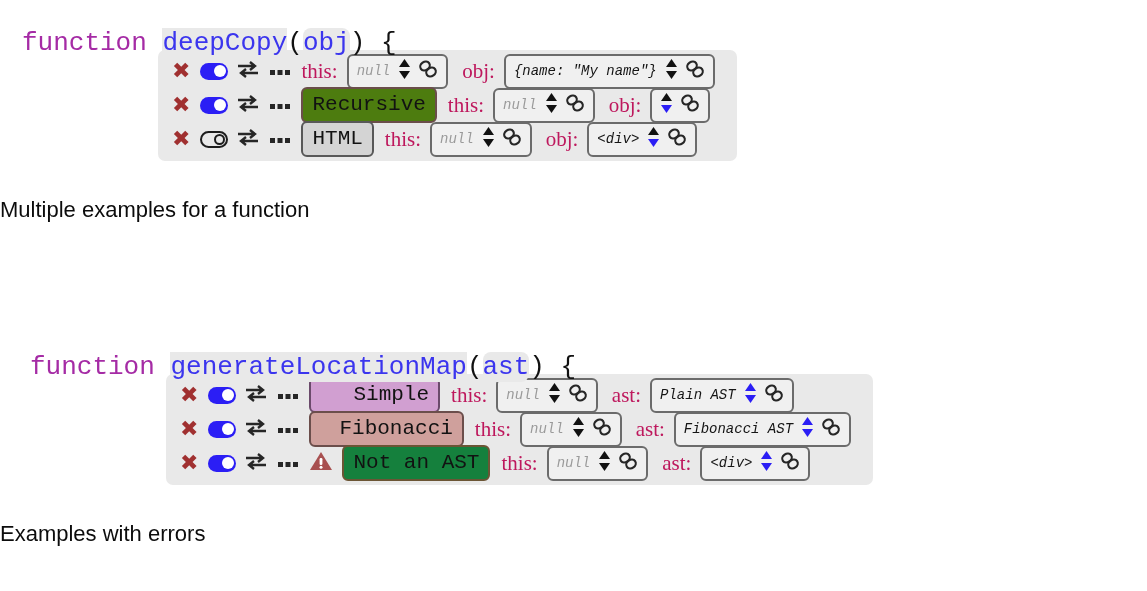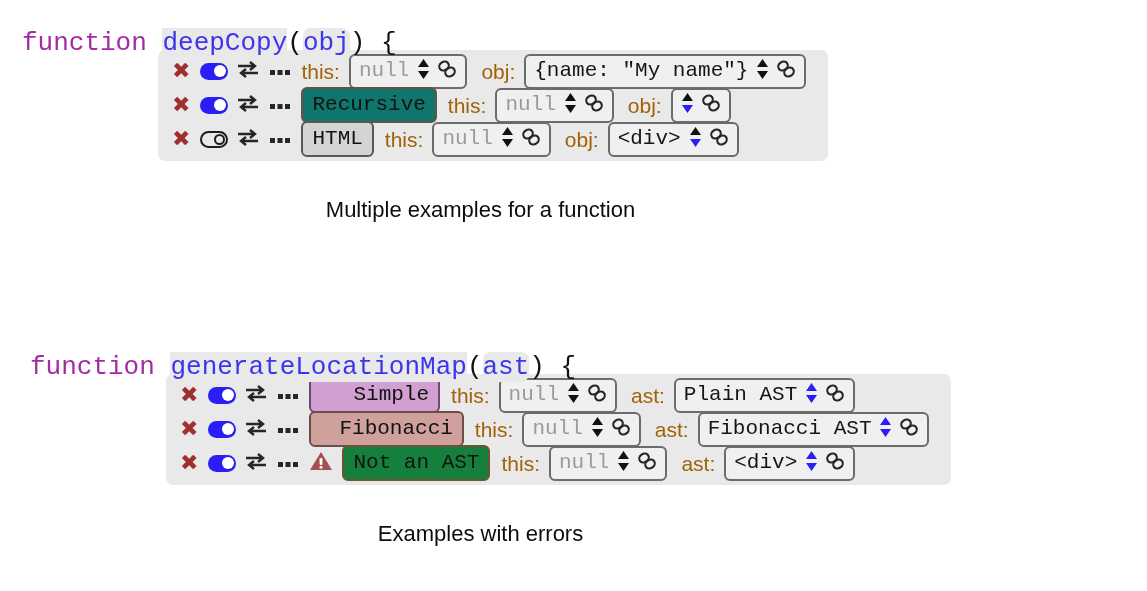--- a/index.html
+++ b/index.html
@@ -95,57 +95,57 @@
     padding: 5px 9px 6px 9px;
     border-radius: 6px;
     border: 2px solid #6b6b6b;
     color: #121212;
     margin-right: 11px;
     display: inline-block;
   }
 
   
   .arglabel {
-    font-family: Liberation Sans, sans-serif;
+    font-family: Liberation Serif, serif;
     font-size: 21px;
-    color: #a16207;
+    color: #be185d;
     margin-right: 9px;
     line-height: 1;
   }
 
   .field {
     display: inline-flex;
     align-items: center;
     border: 2px solid #6b6b6b;
     border-radius: 6px;
     background: #f0f0f0;
     padding: 3px 7px 4px 8px;
     margin-right: 14px;
     height: 24px;
     box-sizing: content-box;
   }
   .field .val {
     font-family: "Liberation Mono", monospace;
-    font-size: 21px;
+    font-size: 14px;
     color: #151515;
     line-height: 1;
     margin-right: 8px;
     white-space: pre;
+    font-style: italic;
   }
   .field .val.muted { color: #9a9a9a; }
 
   .stepper { display: block; margin-right: 6px; flex: 0 0 auto; }
   .link-icon { display: block; flex: 0 0 auto; }
 
   
   .caption {
     font-family: "Liberation Sans", sans-serif;
     font-size: 22px;
     color: #0c0c0c;
-    text-align: center;
     width: 961px;
     position: absolute;
   }
 </style>
 </head>
 <body>
 
 <div class="block" style="top:26px;">
   <div class="sig" style="margin-left:22px;"><span class="kw">function </span><span class="fn">deepCopy</span><span class="punc">(</span><span class="arg">obj</span><span class="punc">) {</span></div>
 
@@ -213,21 +213,21 @@
               </svg>
           </span>
           <span class="dots-icon">
             <svg width="20" height="6" viewBox="0 0 20 6">
                 <rect x="0" y="0" width="5" height="5" fill="#262626"></rect>
                 <rect x="7.5" y="0" width="5" height="5" fill="#262626"></rect>
                 <rect x="15" y="0" width="5" height="5" fill="#262626"></rect>
               </svg>
           </span>
         </div>
-        <span class="chip" style="background:#0f766e;border-color:#6b4e4b;">Recursive</span>
+        <span class="chip" style="background:#4d7c0f;border-color:#6b4e4b;">Recursive</span>
         <span class="arglabel">this:</span>
         <span class="field">
           <span class="val muted">null</span>
           <span class="stepper"><svg width="13" height="22" viewBox="0 0 13 22">
                 <path d="M6.5 1 L12 9 L1 9 Z" fill="#111"></path>
                 <path d="M6.5 21 L12 13 L1 13 Z" fill="#111"></path>
               </svg></span>
           <span class="link-icon"><svg width="22" height="20" viewBox="0 0 22 20">
                 <ellipse cx="8" cy="7" rx="5" ry="4.2" stroke="#262626" stroke-width="2.2" fill="none" transform="rotate(-35 8 7)"></ellipse>
                 <ellipse cx="14" cy="13" rx="5" ry="4.2" stroke="#262626" stroke-width="2.2" fill="none" transform="rotate(-35 14 13)"></ellipse>

